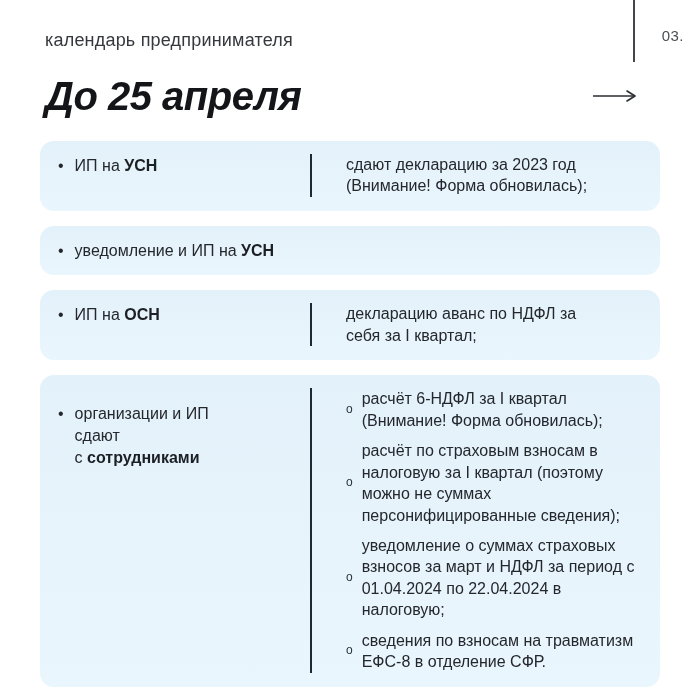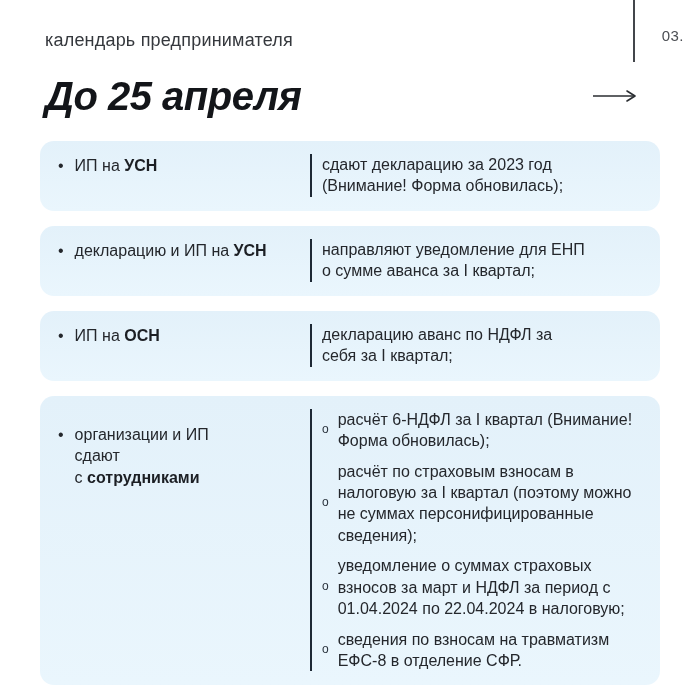--- a/index.html
+++ b/index.html
@@ -92,21 +92,21 @@
   .card.big .card-left { padding-top: 15px; }
   .card-left .bullet {
     color: #24272c;
     font-size: 16px;
     line-height: 1.35;
   }
   .card-left b { font-weight: 700; color: #1c1f24; }
   .card-right {
     flex: 1;
     border-left: 2px solid var(--divider, #1e2935);
-    padding-left: 10px;
+    padding-left: 34px;
     display: flex;
     flex-direction: column;
     gap: 9px;
     font-size: 16px;
     line-height: 1.34;
   }
   .card:not(.big) .item-text { max-width: 265px; }
   .item { display: flex; gap: 9px; align-items: center; }
   .item-text { margin: 0; }
   .o-marker {
@@ -148,26 +148,21 @@
         <div class="card-right">
           <div class="item">
             <p class="item-text">сдают декларацию за 2023 год (Внимание! Форма обновилась);</p>
           </div>
         </div>
       </section>
       <section class="card">
         <div class="card-left">
           <span class="bullet">•</span>
           <div class="card-left-text">
-            <div class="line"><span>декларацию и ИП на </span><b>УСН</b></div>
-          </div>
-        </div>
-        <div class="card-right">
-          <div class="item">
-            <p class="item-text">направляют уведомление для ЕНП о сумме аванса за I квартал;</p>
+            <div class="line"><span>уведомление и ИП на </span><b>УСН</b></div>
           </div>
         </div>
       </section>
       <section class="card">
         <div class="card-left">
           <span class="bullet">•</span>
           <div class="card-left-text">
             <div class="line"><span>ИП на </span><b>ОСН</b></div>
           </div>
         </div>

